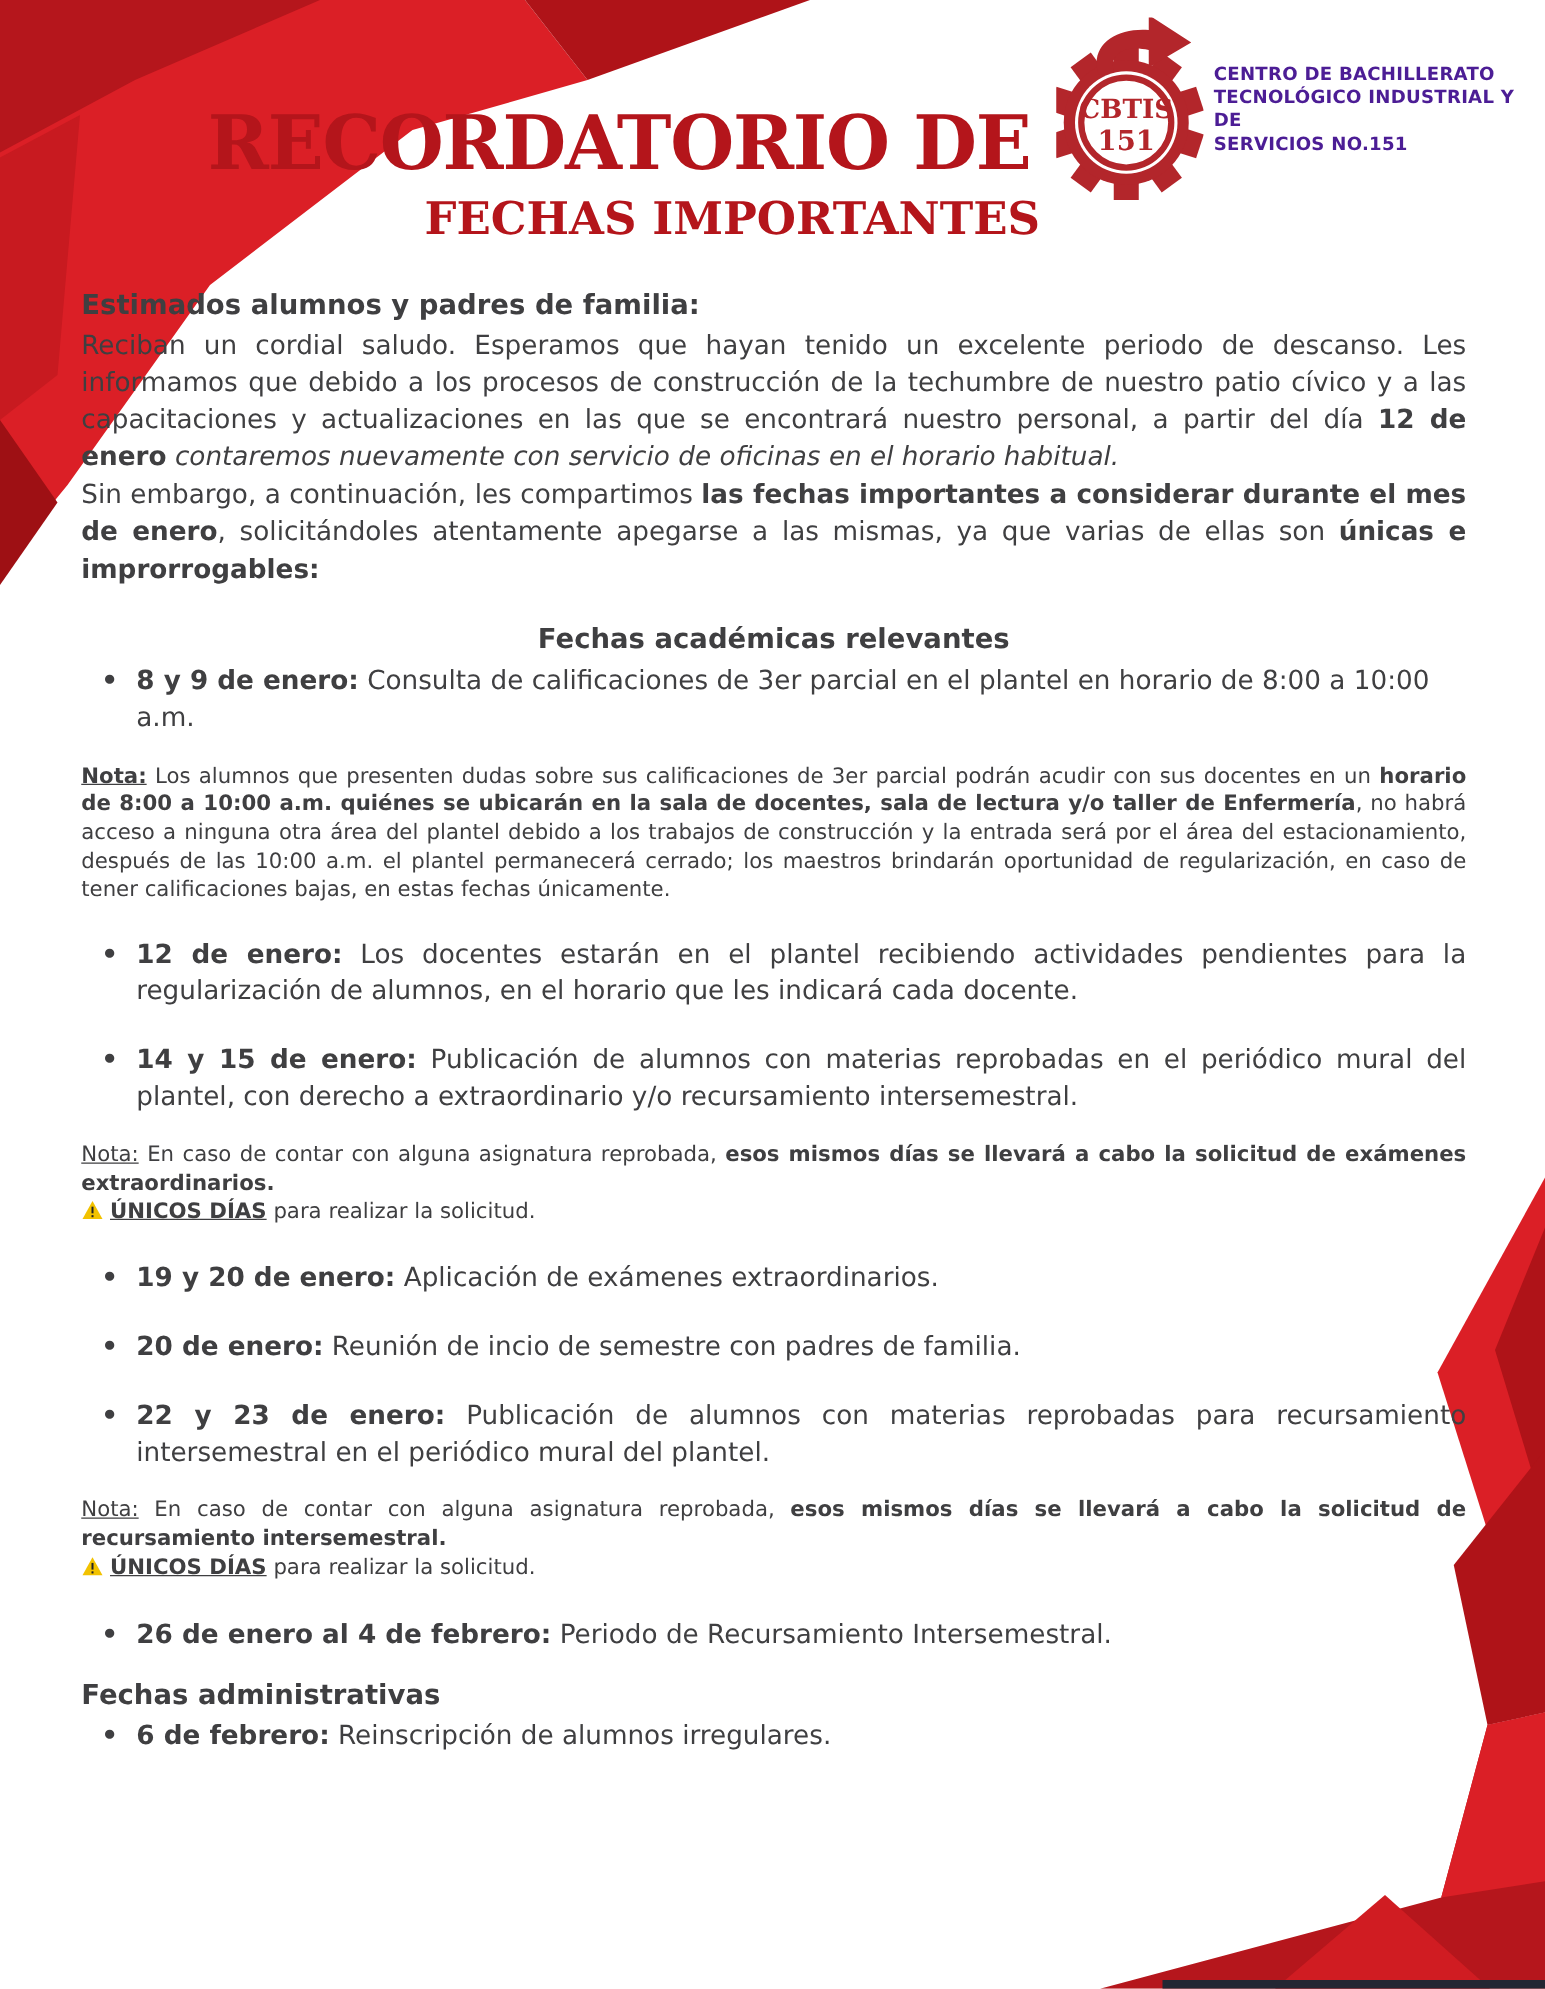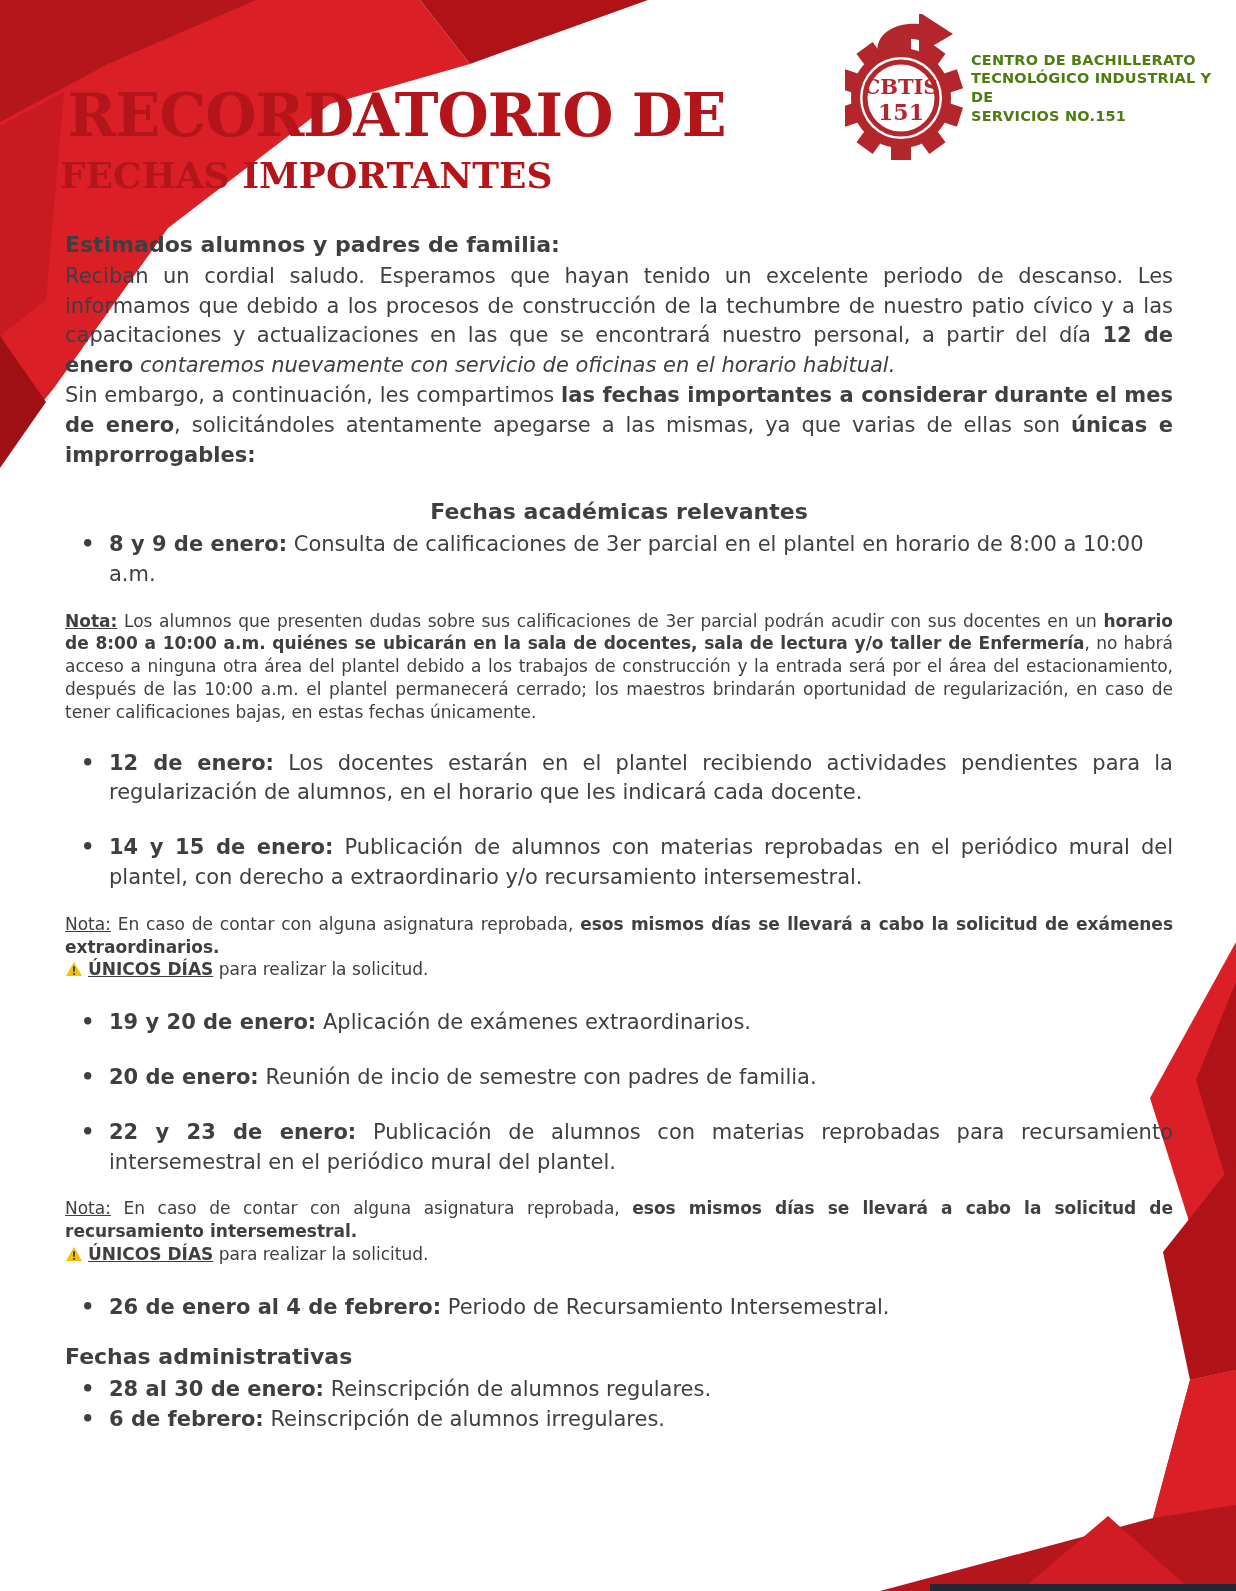--- a/index.html
+++ b/index.html
@@ -1,29 +1,29 @@
 <!DOCTYPE html>
 <html><head>
 <meta charset="utf-8">
 <style>
   html,body{margin:0;padding:0;}
   body{width:1236px;height:1591px;position:relative;background:#ffffff;overflow:hidden;
        font-family:"DejaVu Sans",sans-serif;color:#3f3f41;}
   .decor{position:absolute;top:0;left:0;width:1236px;height:1591px;z-index:0;}
 
   
-  .title-block{position:absolute;top:84px;left:60px;width:760px;text-align:left;z-index:2;}
+  .title-block{position:absolute;top:84px;left:72px;width:760px;text-align:right;z-index:2;}
   .title-1{font-family:"DejaVu Serif",serif;font-weight:700;font-size:60px;line-height:1.05;
            color:#b4151b;letter-spacing:-1px;transform:scaleX(.98);transform-origin:center;}
   .title-2{font-family:"DejaVu Serif",serif;font-weight:700;font-size:36px;line-height:1.15;
            color:#b4151b;letter-spacing:0;margin-top:8px;}
 
   .logo{position:absolute;top:14px;left:845px;width:380px;display:flex;align-items:center;z-index:2;}
   .logo svg{flex:0 0 auto;}
-  .org{margin-left:8px;color:#4d7c0f;font-weight:700;font-size:14.5px;line-height:1.28;
+  .org{margin-left:8px;color:#4c1d95;font-weight:700;font-size:14.5px;line-height:1.28;
        font-family:"DejaVu Sans",sans-serif;letter-spacing:.2px;}
 
   
   .content{position:absolute;top:230px;left:65px;width:1108px;z-index:2;}
   .h-bold{font-weight:700;font-size:22px;line-height:1.35;margin:0 0 2px 0;}
   p.body{font-size:21px;line-height:1.42;margin:0;text-align:justify;}
   .b{font-weight:700;}
   .i{font-style:italic;}
   .u{text-decoration:underline;}
 
@@ -133,21 +133,20 @@
     <p class="nota"><span class="warn"><svg width="18" height="16" viewBox="0 0 20 18">
             <path d="M10 1 L19 17 H1 Z" fill="#f2c200"></path>
             <rect x="9.1" y="6" width="1.8" height="6" fill="#222"></rect>
             <rect x="9.1" y="13.6" width="1.8" height="1.9" fill="#222"></rect>
           </svg></span><span><span class="b u">ÚNICOS DÍAS</span><span> para realizar la solicitud.</span></span></p>
   </div>
 
   <p class="bullet single mt-item"><span class="b">26 de enero al 4 de febrero:</span><span> Periodo de Recursamiento Intersemestral.</span></p>
 
   <div class="h-bold mt-sm">Fechas administrativas</div>
-  <p class="bullet single mt-xs"><span class="b">28 al 30 de enero:</span><span> Reinscripción de alumnos regulares.</span></p>
   <p class="bullet single"><span class="b">6 de febrero:</span><span> Reinscripción de alumnos irregulares.</span></p>
 
 </div>
 
 <div class="footnote">
   <div>***Fechas sujetas a cambio de acuerdo a las necesidades del plantel.</div>
   <div>Favor de estar atentos</div>
 </div>
 
 </body></html>

